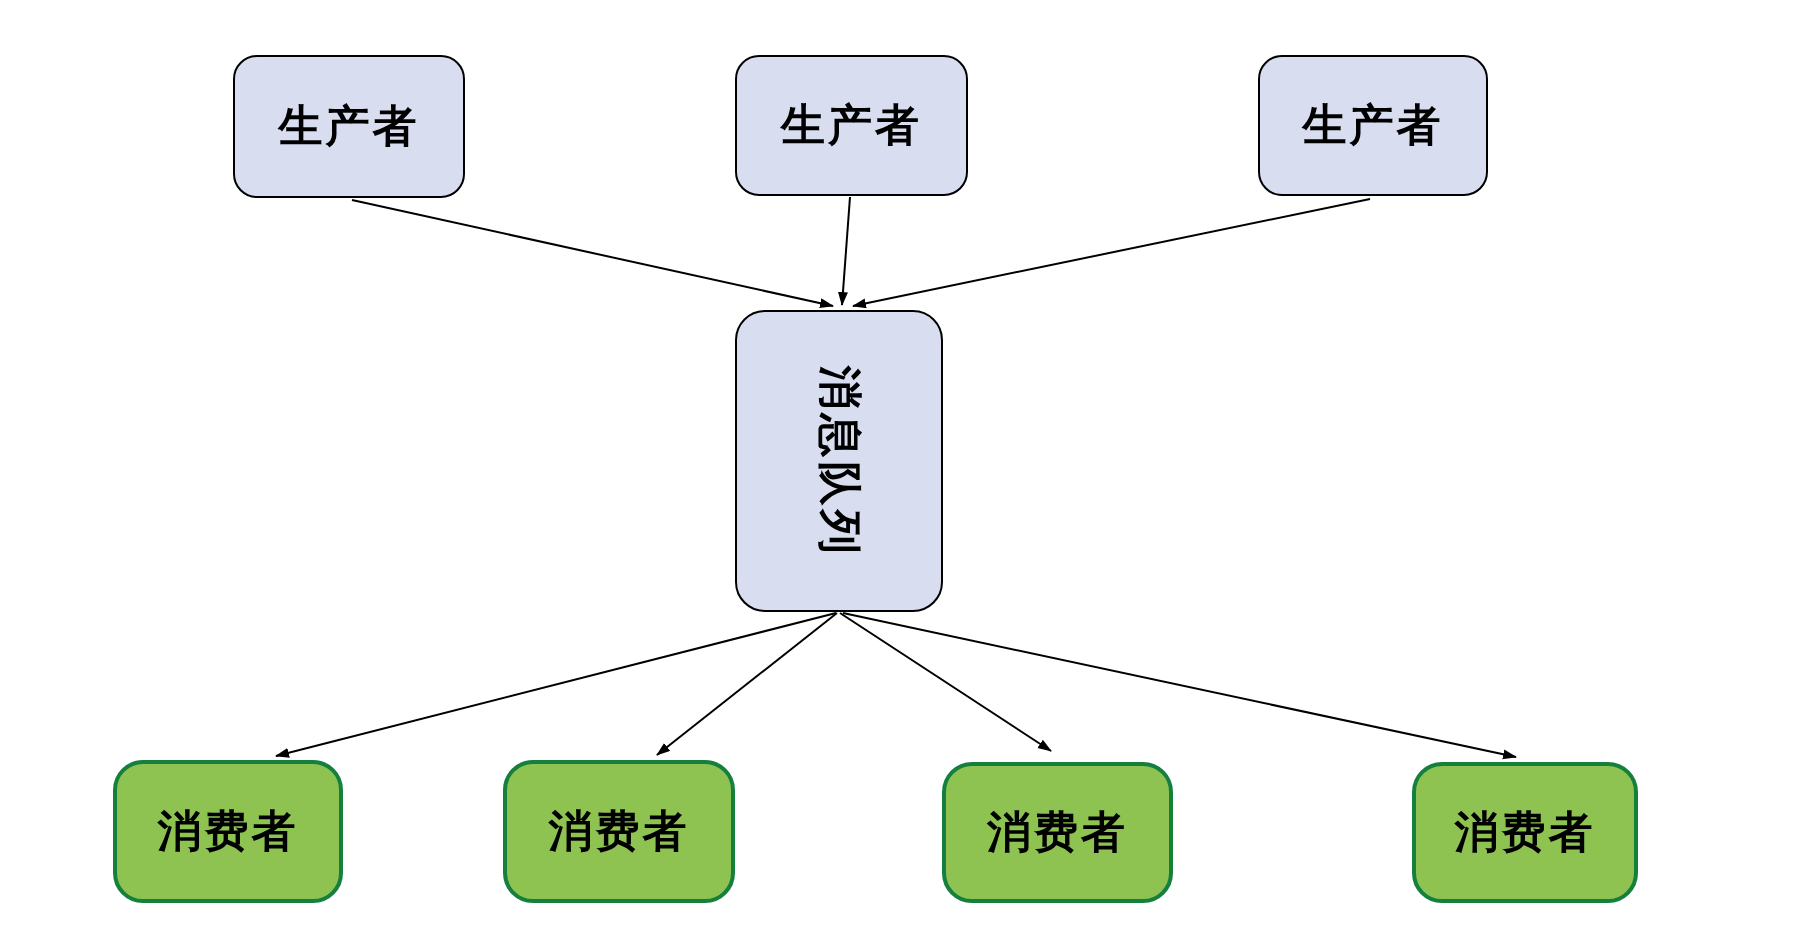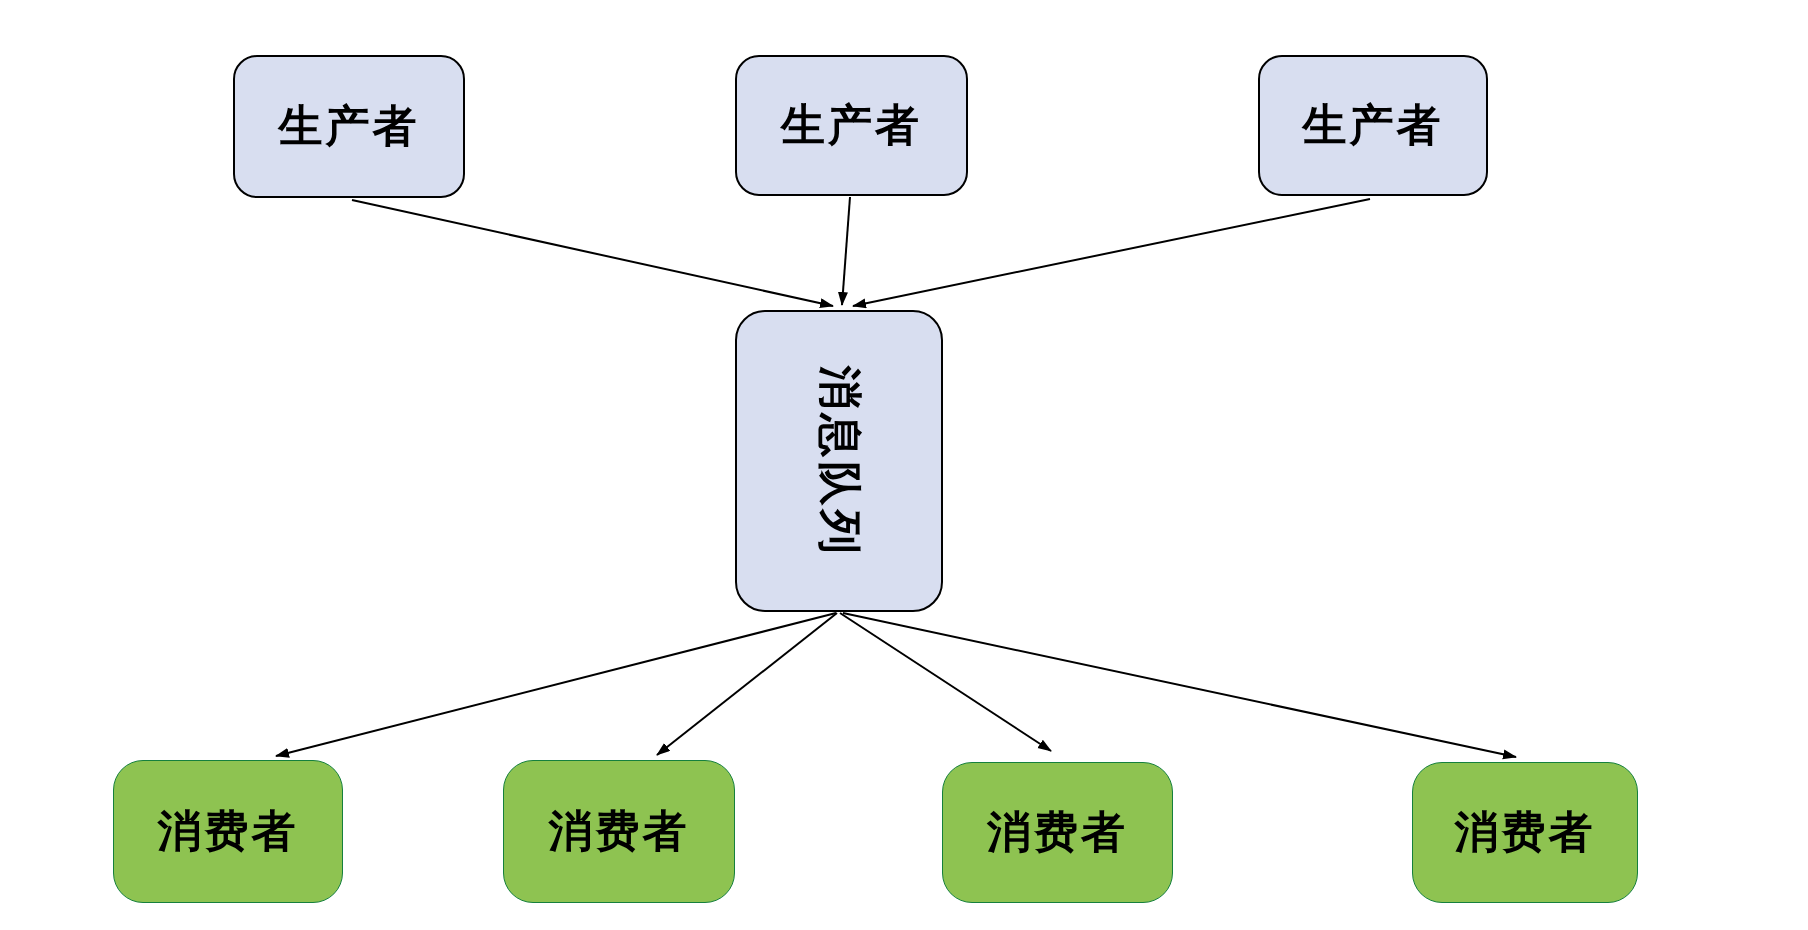--- a/index.html
+++ b/index.html
@@ -27,21 +27,21 @@
     letter-spacing: 3px;
     text-align: center;
   }
   .node-blue {
     background: #D8DEF0;
     border: 2.5px solid #000000;
     border-radius: 24px;
   }
   .node-green {
     background: #8EC351;
-    border: 1px solid #15803d;
+    border: 4px solid #15803d;
     border-radius: 30px;
   }
   .producer-1 { left: 233px; top: 55px;  width: 232px; height: 143px; }
   .producer-2 { left: 735px; top: 55px;  width: 233px; height: 141px; }
   .producer-3 { left: 1258px; top: 55px; width: 230px; height: 141px; }
   .queue      { left: 735px; top: 310px; width: 208px; height: 302px; border-radius: 30px; }
   .queue .vlabel {
     transform: rotate(90deg);
     white-space: nowrap;
     letter-spacing: 4px;

